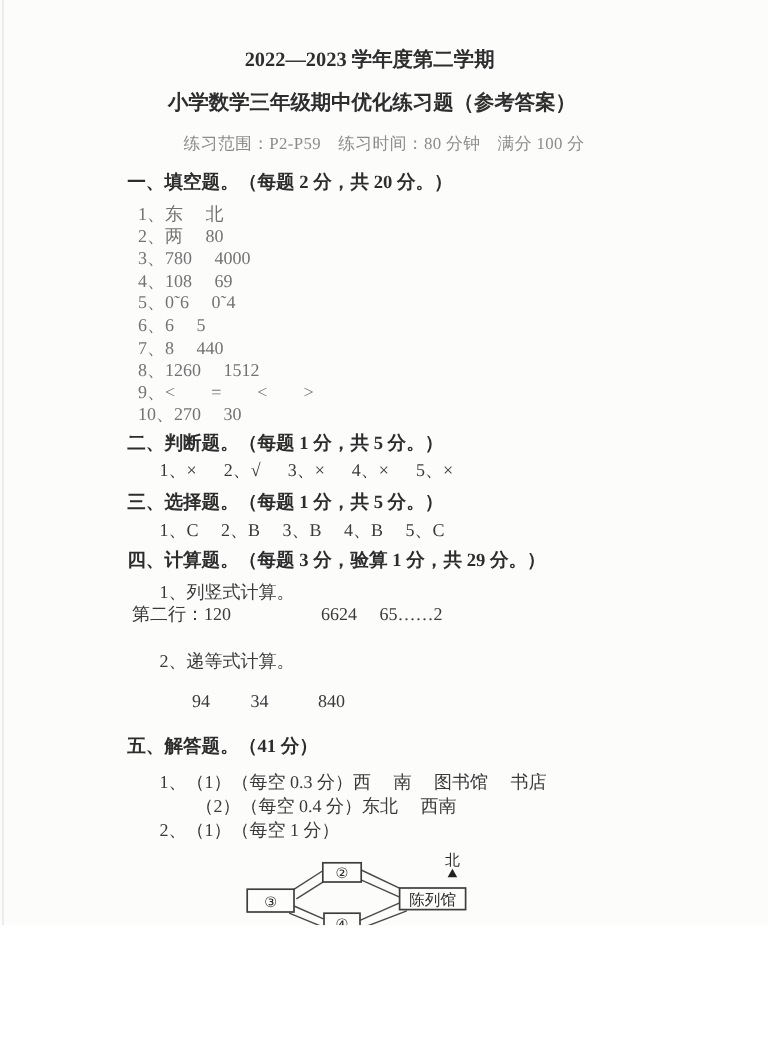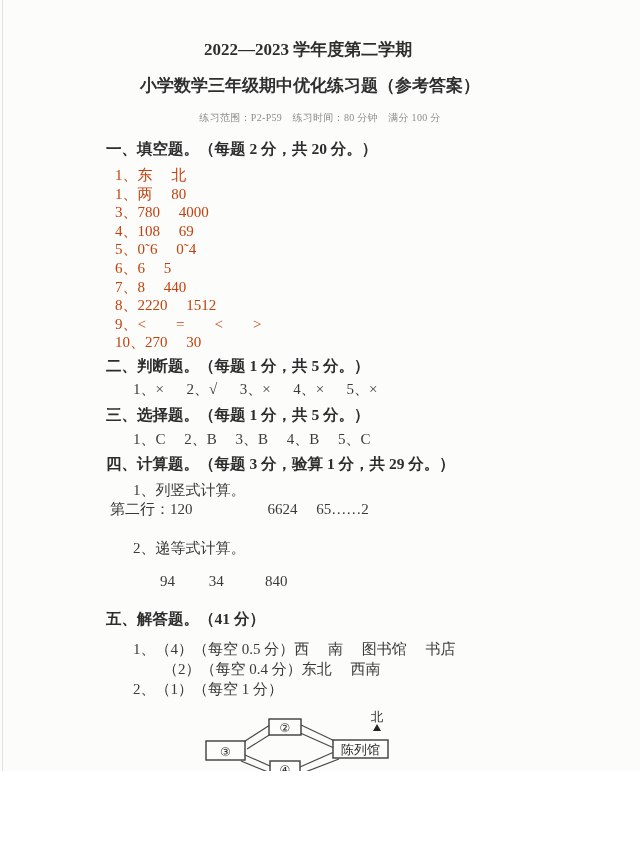--- a/index.html
+++ b/index.html
@@ -6,23 +6,23 @@
   .page{
     position:relative;width:640px;height:771px;overflow:hidden;
     background:#fcfcfb;color:#3a3a3a;
     font-family:"Liberation Serif","DejaVu Serif",serif;
     font-size:15px;
   }
   .edge-line{position:absolute;left:2px;top:0;width:1px;height:100%;background:#e1e1e1;}
   .center{text-align:center;white-space:pre;}
   .title{padding-top:38px;font-size:17px;font-weight:700;color:#2e2e2e;transform:translateX(-12px);}
   .subtitle{margin-top:13px;font-size:17px;font-weight:700;color:#2e2e2e;transform:translateX(-10px);}
-  .info{margin-top:14px;font-size:10px;color:#8c8c8c;letter-spacing:.3px;}
+  .info{margin-top:14px;font-size:14px;color:#8c8c8c;letter-spacing:.3px;}
   .h{margin:0 0 0 106px;line-height:19px;font-size:15.5px;font-weight:700;color:#2d2d2d;white-space:pre;}
-  .ln{margin-left:115px;line-height:18.6px;white-space:pre;color:#c2410c;}
+  .ln{margin-left:115px;line-height:18.6px;white-space:pre;color:#737373;}
   .ans{margin-left:133px;line-height:19px;white-space:pre;}
   .sub{margin-left:133px;line-height:19px;white-space:pre;}
   .calc-row{margin-left:110px;line-height:19px;white-space:pre;}
   .row3{margin-left:160px;line-height:19px;white-space:pre;}
   .solve1{margin-left:133px;line-height:20px;white-space:pre;}
   .solve2{margin-left:163px;line-height:20px;white-space:pre;}
   .mt2{margin-top:14px;}.mt4{margin-top:4px;}.mt5{margin-top:5px;}.mt6{margin-top:6px;}
   .mt8{margin-top:8px;}.mt11{margin-top:11px;}.mt18{margin-top:18px;}.mt20{margin-top:20px;}
   .diagram{position:absolute;left:168px;top:703px;}
   .svgt{font-family:"Liberation Serif","DejaVu Serif",serif;fill:#2c2c2c;}
@@ -34,44 +34,44 @@
 
 <div class="page">
   <div class="edge-line"></div>
 
   <div class="center title">2022—2023 学年度第二学期</div>
   <div class="center subtitle">小学数学三年级期中优化练习题（参考答案）</div>
   <div class="center info">练习范围：P2-P59　练习时间：80 分钟　满分 100 分</div>
 
   <div class="h mt2">一、填空题。（每题 2 分，共 20 分。）</div>
   <div class="ln mt8">1、东　 北</div>
-  <div class="ln">1、两　 80</div>
+  <div class="ln">2、两　 80</div>
   <div class="ln">3、780　 4000</div>
   <div class="ln">4、108　 69</div>
   <div class="ln">5、0˜6　 0˜4</div>
   <div class="ln">6、6　 5</div>
   <div class="ln">7、8　 440</div>
-  <div class="ln">8、2220　 1512</div>
+  <div class="ln">8、1260　 1512</div>
   <div class="ln">9、&lt;　　=　　&lt;　　&gt;</div>
   <div class="ln">10、270　 30</div>
 
   <div class="h mt4">二、判断题。（每题 1 分，共 5 分。）</div>
   <div class="ans mt5">1、×　  2、√　  3、×　  4、×　  5、×</div>
 
   <div class="h mt6">三、选择题。（每题 1 分，共 5 分。）</div>
   <div class="ans mt6">1、C　 2、B　 3、B　 4、B　 5、C</div>
 
   <div class="h mt5">四、计算题。（每题 3 分，验算 1 分，共 29 分。）</div>
   <div class="sub mt8">1、列竖式计算。</div>
   <div class="calc-row">第二行：120                    6624     65……2</div>
   <div class="sub mt20">2、递等式计算。</div>
   <div class="row3 mt2">94         34           840</div>
 
   <div class="h mt18">五、解答题。（41 分）</div>
-  <div class="solve1 mt11">1、（4）（每空 0.5 分）西　 南　 图书馆　 书店</div>
+  <div class="solve1 mt11">1、（1）（每空 0.3 分）西　 南　 图书馆　 书店</div>
   <div class="solve2">（2）（每空 0.4 分）东北　 西南</div>
   <div class="solve1">2、（1）（每空 1 分）</div>
 
   <svg class="diagram" width="240" height="145" viewBox="0 0 240 145">
 
     <g>
       <line class="road" x1="74" y1="40" x2="102" y2="22"></line>
       <line class="road" x1="79" y1="46" x2="106" y2="29"></line>
       <line class="road" x1="133" y1="22" x2="171" y2="40"></line>
       <line class="road" x1="130" y1="29" x2="166" y2="45"></line>

